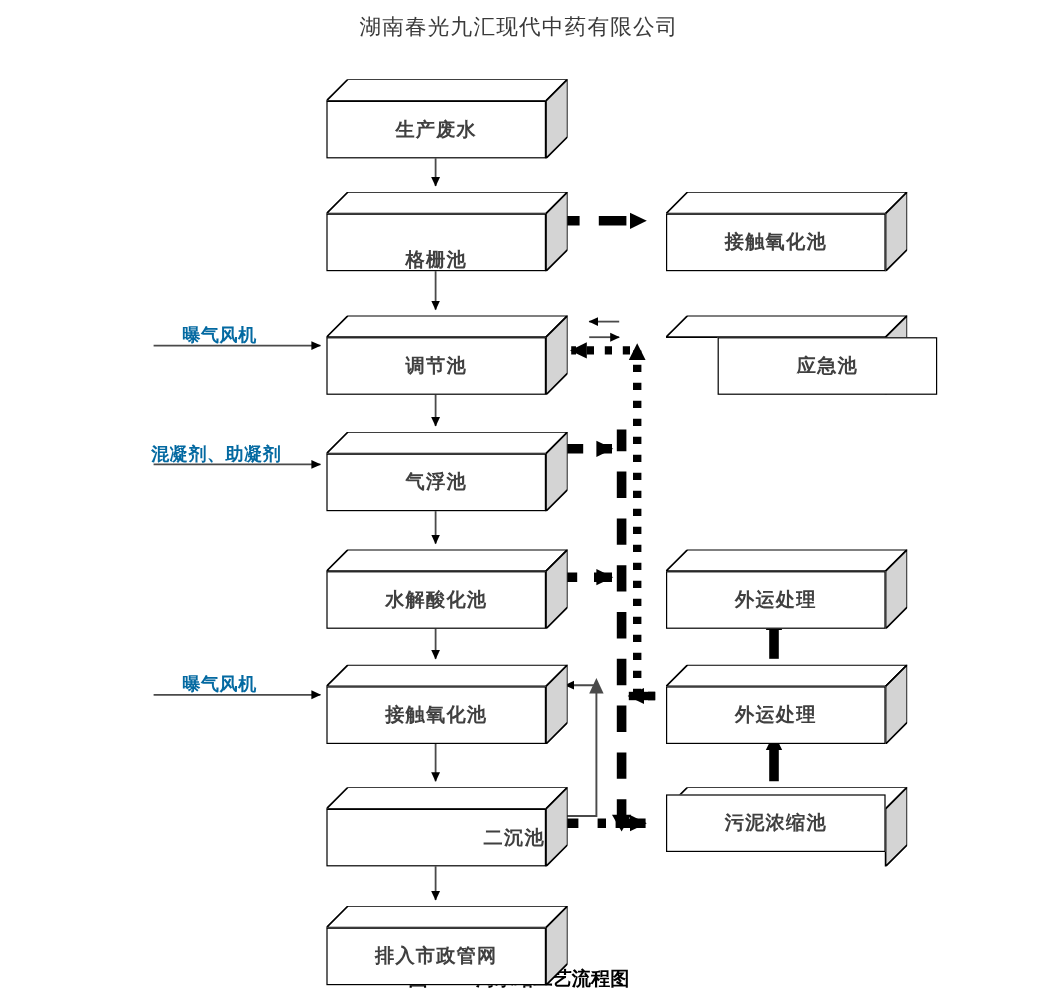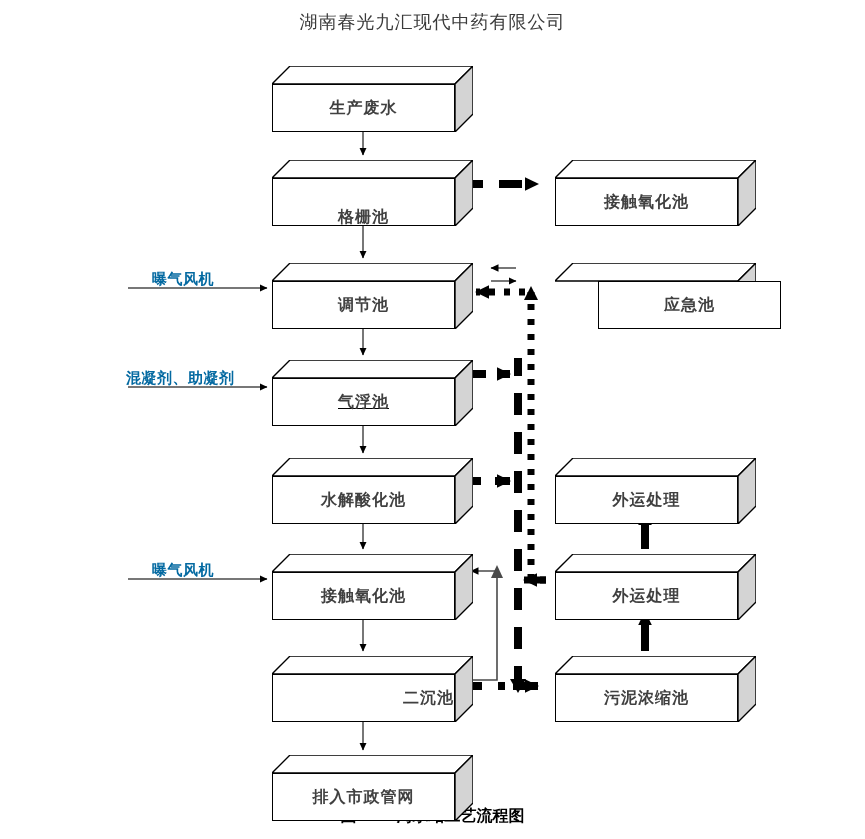--- a/index.html
+++ b/index.html
@@ -167,21 +167,21 @@
     <div class="front" style="left:0;top:18px;width:183px;height:48px;align-items:center;">
       <span class="label">调节池</span>
     </div>
   </div>
 
   <div class="box" style="left:272px;top:360px;">
     <svg width="201" height="66" style="position:absolute;left:0;top:0;z-index:2;">
       <polygon points="0,18 18,0 201,0 183,18" fill="#ffffff" stroke="#000" stroke-width="1.4"></polygon>
       <polygon points="183,18 201,0 201,48 183,66" fill="#d4d4d4" stroke="#000" stroke-width="1.4"></polygon>
     </svg>
-    <div class="front" style="left:0;top:18px;width:183px;height:48px;text-decoration:underline;">
+    <div class="front" style="left:0;top:18px;width:183px;height:48px;">
       <span class="label">气浮池</span>
     </div>
   </div>
 
   <div class="box" style="left:272px;top:458px;">
     <svg width="201" height="66" style="position:absolute;left:0;top:0;z-index:2;">
       <polygon points="0,18 18,0 201,0 183,18" fill="#ffffff" stroke="#000" stroke-width="1.4"></polygon>
       <polygon points="183,18 201,0 201,48 183,66" fill="#d4d4d4" stroke="#000" stroke-width="1.4"></polygon>
     </svg>
     <div class="front" style="left:0;top:18px;width:183px;height:48px;">
@@ -257,21 +257,21 @@
     <div class="front" style="left:0;top:18px;width:183px;height:48px;">
       <span class="label">外运处理</span>
     </div>
   </div>
 
   <div class="box" style="left:555px;top:656px;">
     <svg width="201" height="66" style="position:absolute;left:0;top:0;z-index:2;">
       <polygon points="0,18 18,0 201,0 183,18" fill="#ffffff" stroke="#000" stroke-width="1.4"></polygon>
       <polygon points="183,18 201,0 201,48 183,66" fill="#d4d4d4" stroke="#000" stroke-width="1.4"></polygon>
     </svg>
-    <div class="front" style="left:0;top:18px;width:183px;height:48px;">
+    <div class="front" style="left:0;top:6px;width:183px;height:48px;">
       <span class="label">污泥浓缩池</span>
     </div>
   </div>
 
   <div class="io-label" style="left:152px;top:270px;">曝气风机</div>
   <div class="io-label" style="left:126px;top:369px;">混凝剂、助凝剂</div>
   <div class="io-label" style="left:152px;top:561px;">曝气风机</div>
 
   <div class="fig-caption">图 2-1 污水站工艺流程图</div>
 </div>

